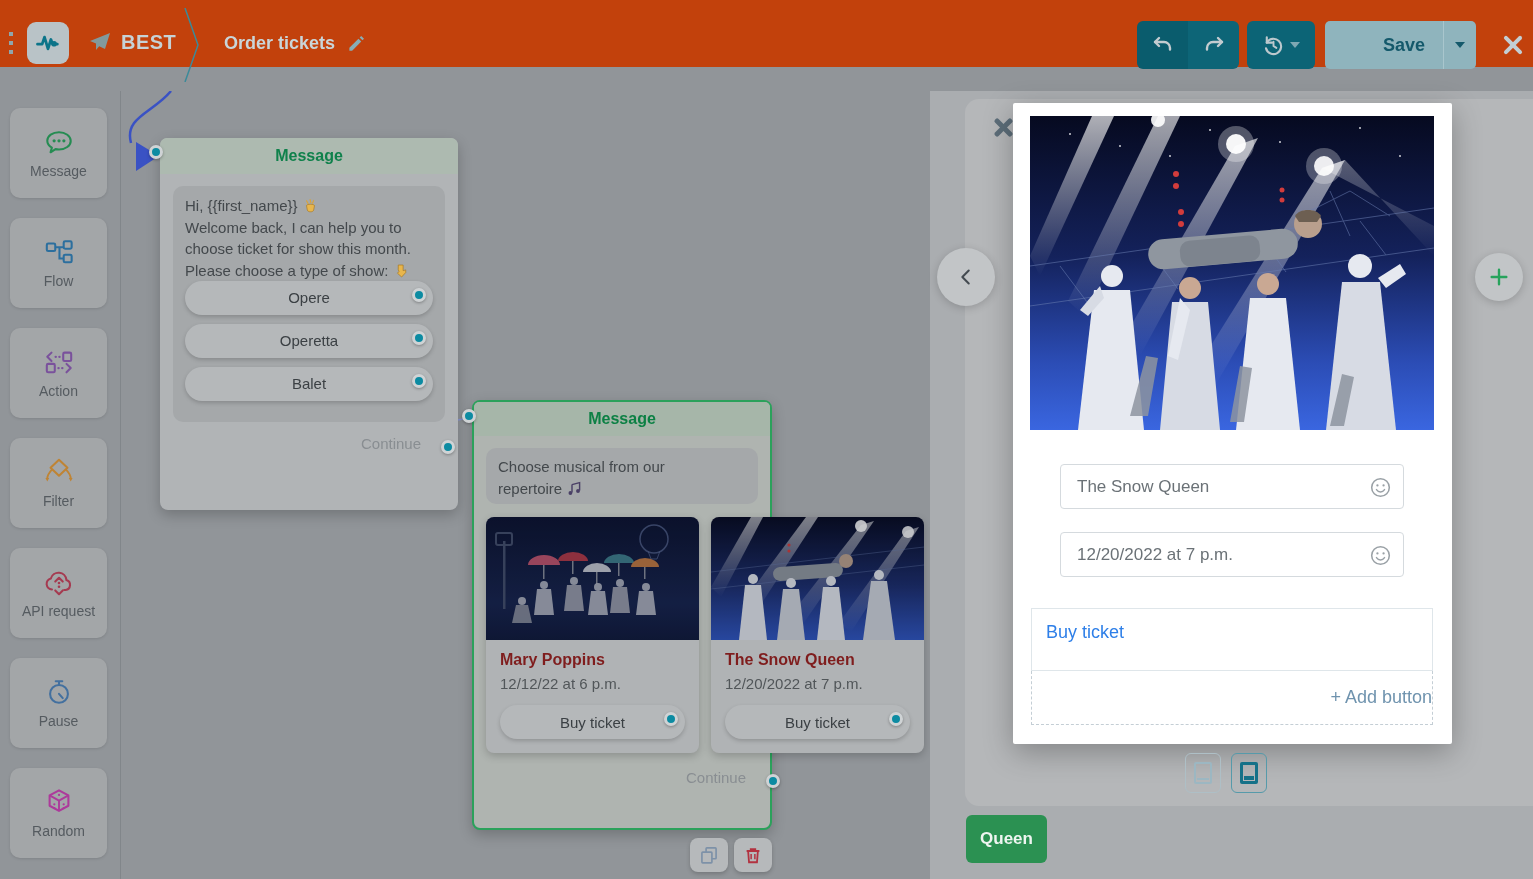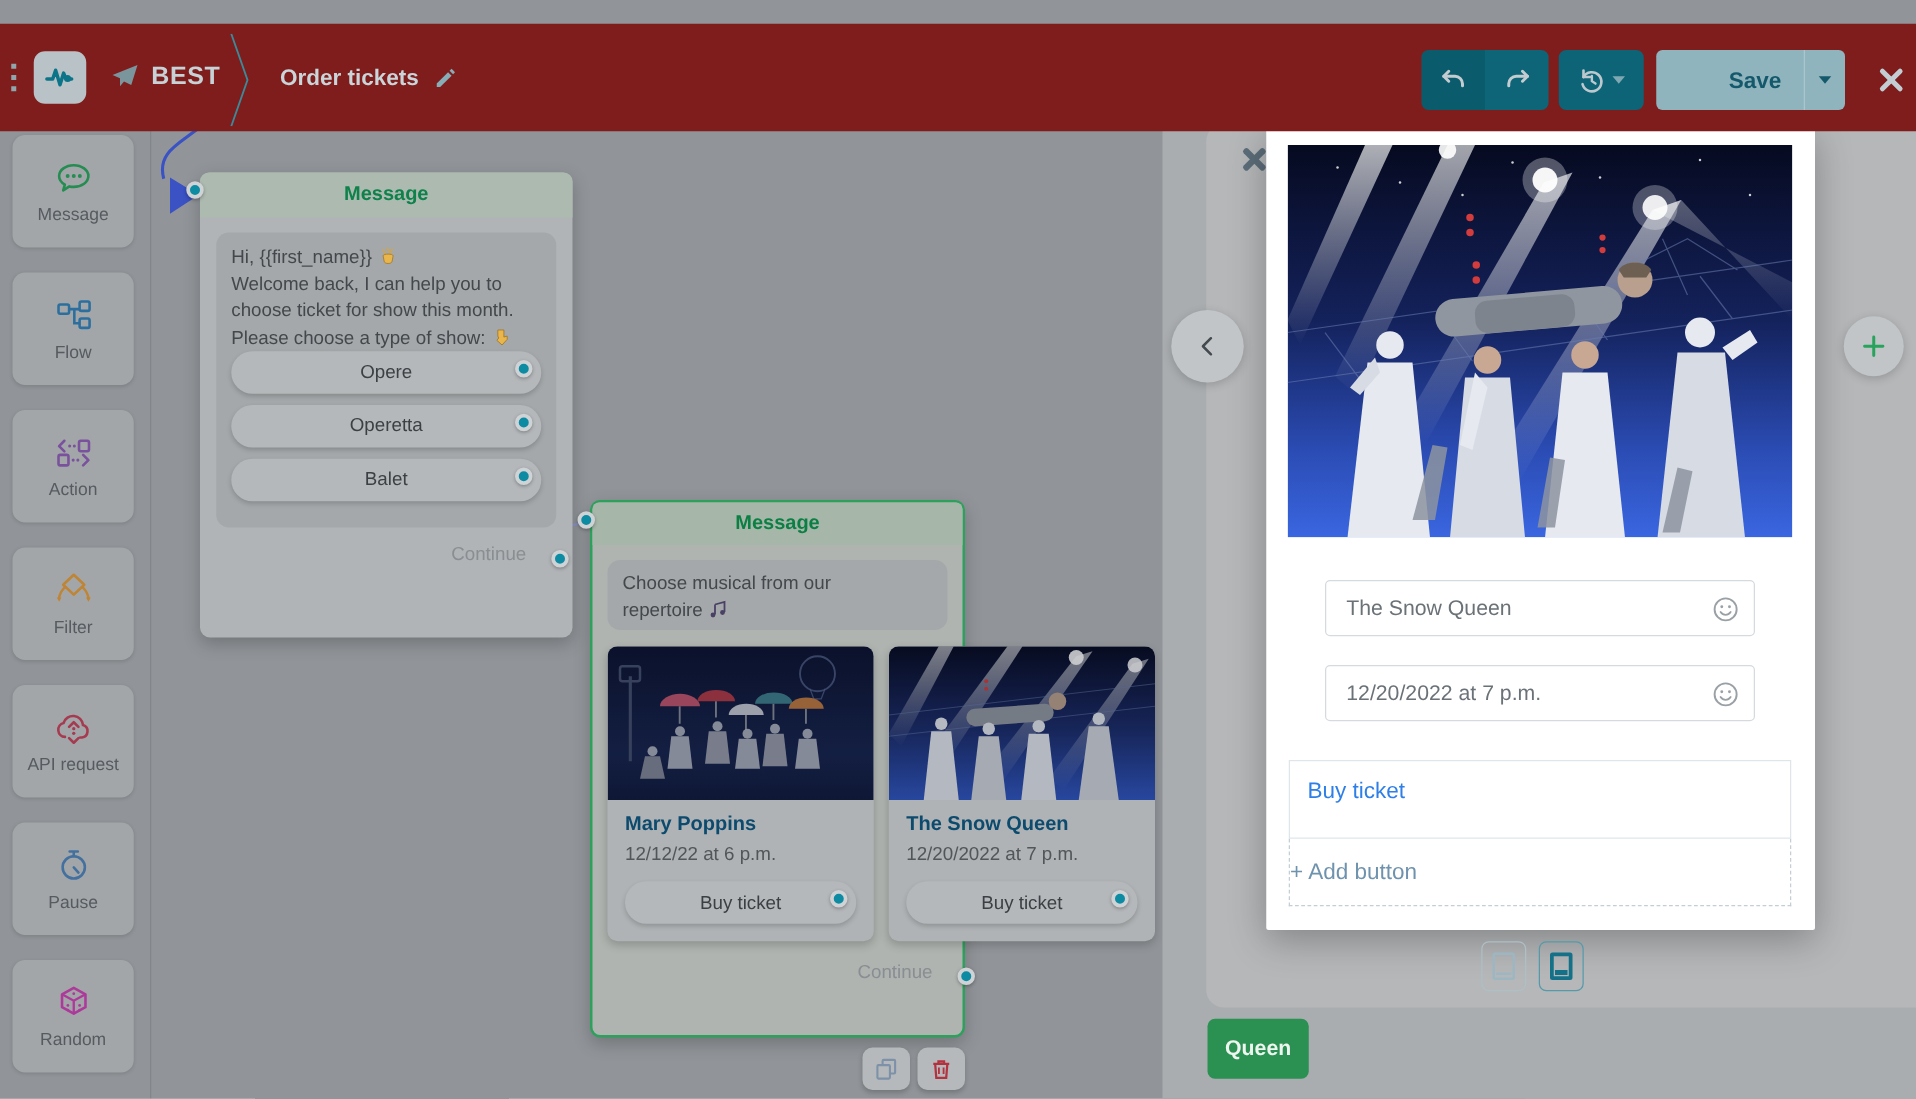--- a/index.html
+++ b/index.html
@@ -1,21 +1,21 @@
 <!DOCTYPE html>
 <html><head>
 <meta charset="utf-8">
 <style>
   * { margin:0; padding:0; box-sizing:border-box; }
   html,body { width:1533px; height:879px; overflow:hidden; }
   body { font-family:"Liberation Sans", sans-serif; }
   #app { position:relative; width:1533px; height:879px; background:#919599; overflow:hidden; }
 
   
-  .topbar { position:absolute; top:0; left:0; width:100%; height:86px; background:#7f1d1d; z-index:20;margin-top:19px; }
+  .topbar { position:absolute; top:0; left:0; width:100%; height:67px; background:#c2410c; z-index:20; }
   .kebab { position:absolute; left:9px; top:32px; width:4px; }
   .kebab i { display:block; width:4px; height:4px; background:#8fa6ad; margin-bottom:5px; }
   .logo { position:absolute; left:27px; top:22px; width:42px; height:42px; background:#b9c3c7; border-radius:9px; display:flex; align-items:center; justify-content:center; }
   .brand-wrap { position:absolute; left:88px; top:30px; display:flex; align-items:center; gap:9px; }
   .brand-text { color:#c6d2d6; font-size:20px; font-weight:bold; letter-spacing:.5px; }
   .bar-sep { position:absolute; left:183px; top:8px; }
   .flow-title-wrap { position:absolute; left:224px; top:33px; display:flex; align-items:center; gap:12px; }
   .flow-title { color:#c9d5d9; font-size:18px; font-weight:bold; }
   .bar-right { position:absolute; right:0; top:21px; height:48px; display:flex; align-items:center; }
   .btn-group { display:flex; height:48px; border-radius:6px; overflow:hidden; margin-right:8px; }
@@ -63,21 +63,21 @@
   .in-port-1 { position:absolute; left:-11px; top:7px; }
 
   #node2 { left:472px; top:309px; width:300px; height:430px; background:#afb4b0; border:2px solid #2ba15b; }
   #node2 .node-header { height:34px; background:#a6b6a9; color:#0c8044; border-radius:5px 5px 0 0; }
   #node2 .bubble { margin:12px 12px 0 12px; padding:8px 12px; height:56px; }
   .in-port-2 { position:absolute; left:-12px; top:7px; }
   .cards-row { display:flex; gap:12px; margin:13px 0 0 12px; width:max-content; }
   .gcard { width:213px; background:#b0b3b5; border-radius:8px; box-shadow:0 3px 8px rgba(0,0,0,.2); overflow:visible; }
   .gcard .img { width:213px; height:123px; border-radius:8px 8px 0 0; overflow:hidden; display:block; }
   .gcard .cbody { padding:11px 14px 14px 14px; }
-  .gcard .ctitle { font-size:16px; font-weight:bold; color:#0c4a6e; }
+  .gcard .ctitle { font-size:16px; font-weight:bold; color:#7f1d1d; }
   .gcard .cdate { font-size:15px; color:#515659; margin-top:6px; }
   .gcard .pill { margin-top:13px; }
   #node2 .continue-row { margin:16px 0 0 0; }
   .node-toolbar { position:absolute; left:690px; top:747px; display:flex; gap:6px; z-index:2; }
   .tool-btn { width:38px; height:34px; background:#b6b9bb; border-radius:8px; box-shadow:0 2px 4px rgba(0,0,0,.2); display:flex; align-items:center; justify-content:center; cursor:pointer; }
 
   
   .rightpanel { position:absolute; left:930px; top:0; width:603px; height:788px; background:#aaadb0; z-index:10; }
   .inner-surface { position:absolute; left:35px; top:8px; right:0; height:707px; background:#b5b7b9; border-radius:14px 0 0 14px; }
   .panel-x { position:absolute; left:62px; top:24px; width:24px; height:24px; cursor:pointer; }
@@ -85,21 +85,21 @@
   .panel-x:before { transform:rotate(45deg); } .panel-x:after { transform:rotate(-45deg); }
 
   .white-card { position:absolute; left:83px; top:12px; width:439px; height:641px; background:#ffffff; border-radius:2px; box-shadow:0 8px 30px rgba(0,0,0,.28); }
   .hero { position:absolute; left:17px; top:13px; width:404px; height:314px; overflow:hidden; }
   .fld { position:absolute; left:47px; width:344px; height:45px; border:1px solid #d5dade; border-radius:4px; }
   .fld input { width:100%; height:100%; border:0; outline:none; padding:0 44px 0 16px; font-size:17px; color:#6b7277; font-family:"Liberation Sans",sans-serif; background:transparent; }
   .fld .smiley { position:absolute; right:11px; top:11px; cursor:pointer; }
   #fld-title { top:361px; } #fld-date { top:429px; }
   .buy-box { position:absolute; left:18px; top:505px; width:402px; height:63px; border:1px solid #dfe6ea; padding:13px 0 0 14px; cursor:pointer; }
   .buy-box .txt { color:#2e7fe8; font-size:18px; }
-  .add-box { position:absolute; left:18px; top:568px; width:402px; height:54px; border:1px dashed #c4ced5; border-top:none; display:flex; align-items:center; justify-content:flex-start; cursor:pointer; }
+  .add-box { position:absolute; left:18px; top:568px; width:402px; height:54px; border:1px dashed #c4ced5; border-top:none; display:flex; align-items:center; justify-content:flex-end; cursor:pointer; }
   .add-box .txt { color:#6f93ae; font-size:18px; }
 
   .nav-circle { position:absolute; border-radius:50%; background:#c2c5c7; box-shadow:0 2px 8px rgba(0,0,0,.18); display:flex; align-items:center; justify-content:center; cursor:pointer; }
   .nav-prev { left:7px; top:157px; width:58px; height:58px; }
   .nav-plus { left:545px; top:162px; width:48px; height:48px; color:#27a35c; font-size:30px; font-weight:bold; }
 
   .toggles { position:absolute; left:255px; top:662px; display:flex; gap:10px; }
   .toggle { width:36px; height:40px; border-radius:6px; display:flex; align-items:center; justify-content:center; cursor:pointer; }
   .toggle .sq { width:18px; height:22px; border-radius:2px; position:relative; }
   .toggle-1 { border:1px solid #aebfc6; }

